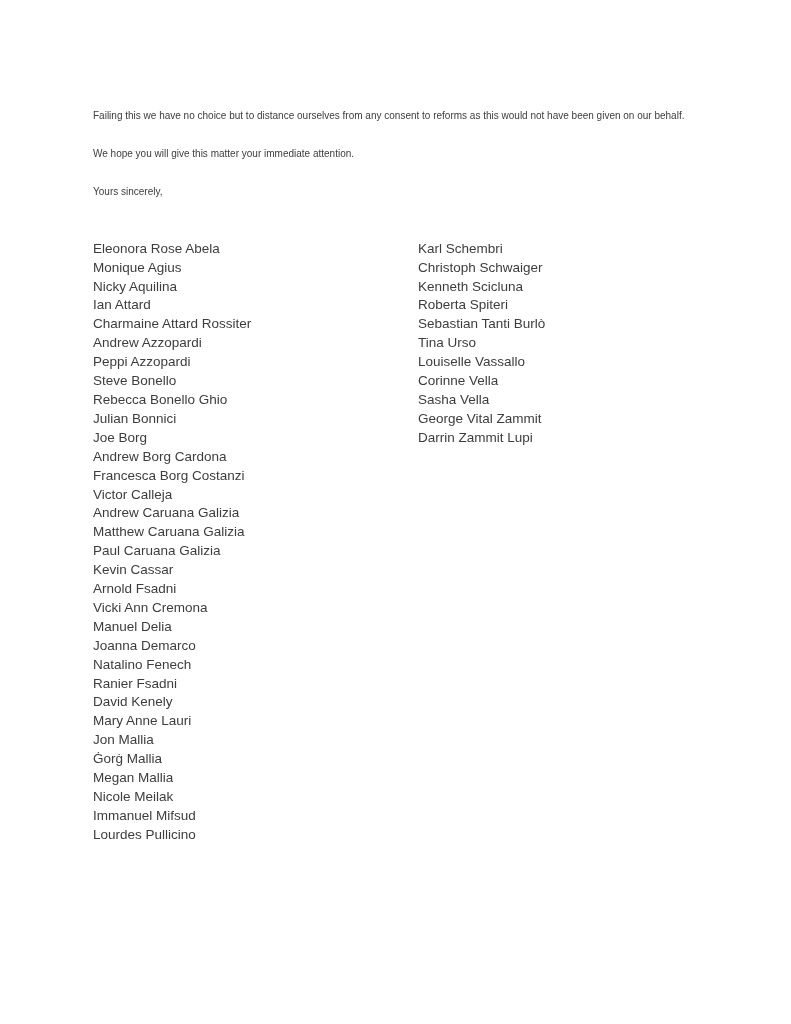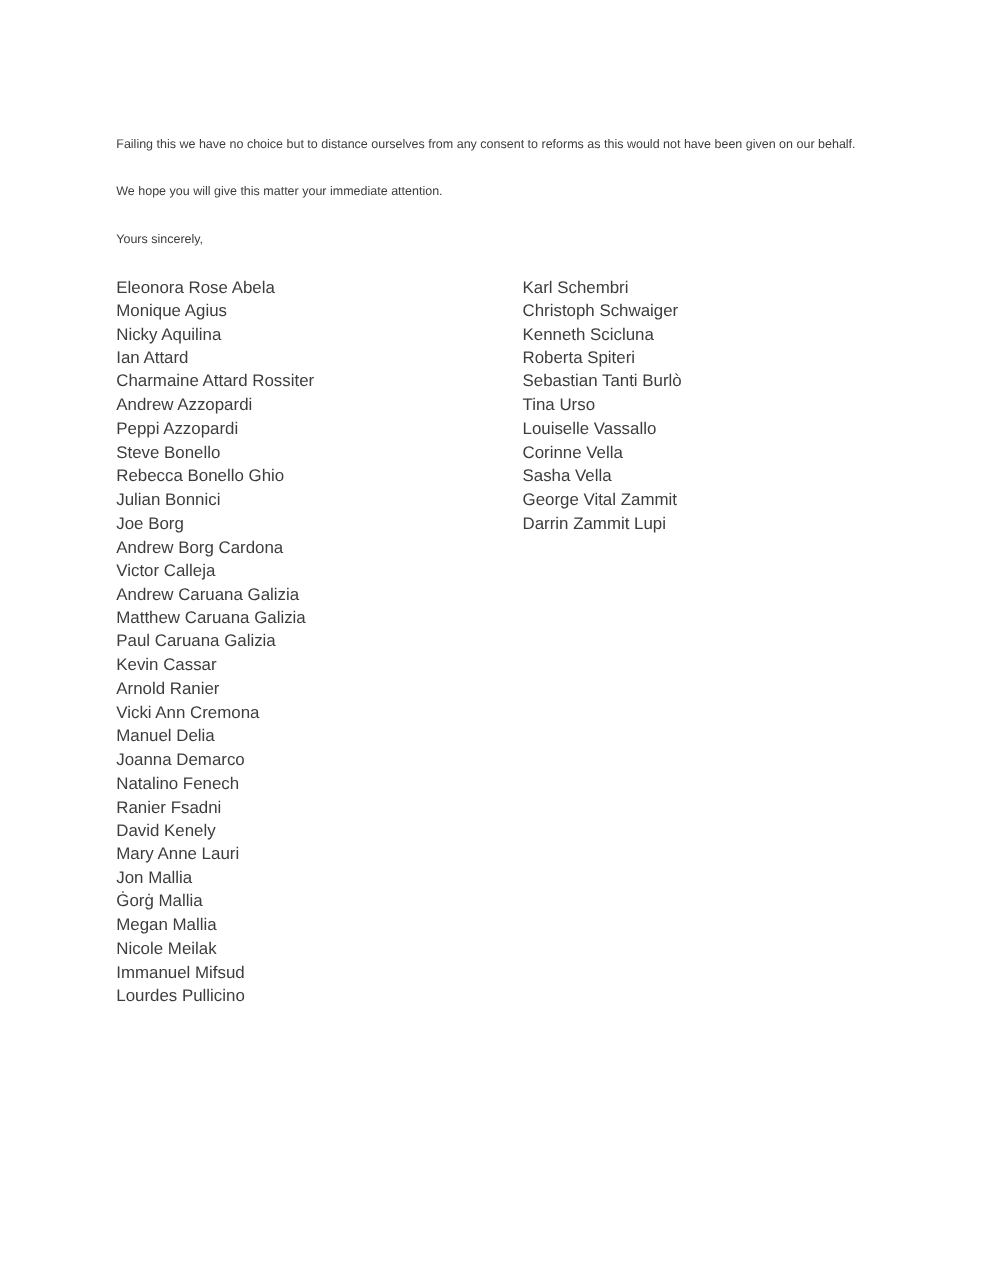--- a/index.html
+++ b/index.html
@@ -24,21 +24,21 @@
   }
   .para {
     font-size: 10px;
     line-height: 18.9px;
     margin: 0 0 19px 0;
   }
   .para.justified {
     text-align: justify;
   }
   .para.signoff {
-    margin-bottom: 19px;
+    margin-bottom: 38px;
   }
   .columns {
     display: flex;
     flex-direction: row;
     align-items: flex-start;
   }
   .name-col {
     display: flex;
     flex-direction: column;
   }
@@ -74,26 +74,27 @@
           <div class="name-line">Nicky Aquilina</div>
           <div class="name-line">Ian Attard</div>
           <div class="name-line">Charmaine Attard Rossiter</div>
           <div class="name-line">Andrew Azzopardi</div>
           <div class="name-line">Peppi Azzopardi</div>
           <div class="name-line">Steve Bonello</div>
           <div class="name-line">Rebecca Bonello Ghio</div>
           <div class="name-line">Julian Bonnici</div>
           <div class="name-line">Joe Borg</div>
           <div class="name-line">Andrew Borg Cardona</div>
+          <div class="name-line">Francesca Borg Costanzi</div>
           <div class="name-line">Victor Calleja</div>
           <div class="name-line">Andrew Caruana Galizia</div>
           <div class="name-line">Matthew Caruana Galizia</div>
           <div class="name-line">Paul Caruana Galizia</div>
           <div class="name-line">Kevin Cassar</div>
-          <div class="name-line">Arnold Ranier</div>
+          <div class="name-line">Arnold Fsadni</div>
           <div class="name-line">Vicki Ann Cremona</div>
           <div class="name-line">Manuel Delia</div>
           <div class="name-line">Joanna Demarco</div>
           <div class="name-line">Natalino Fenech</div>
           <div class="name-line">Ranier Fsadni</div>
           <div class="name-line">David Kenely</div>
           <div class="name-line">Mary Anne Lauri</div>
           <div class="name-line">Jon Mallia</div>
           <div class="name-line">Ġorġ Mallia</div>
           <div class="name-line">Megan Mallia</div>

